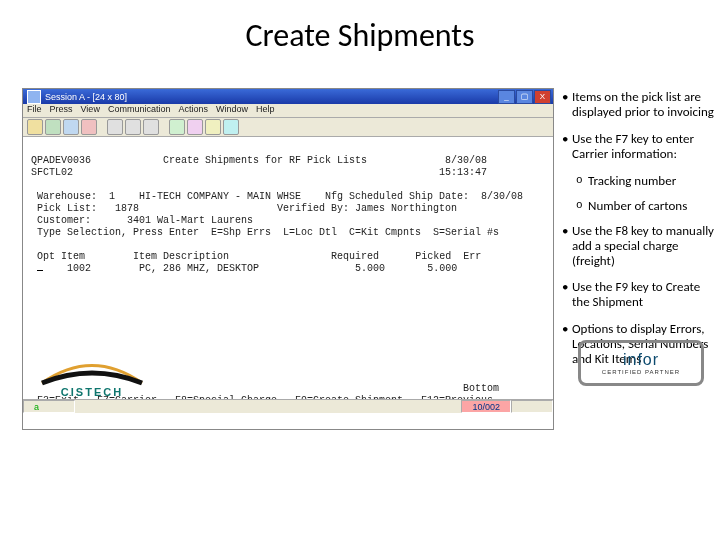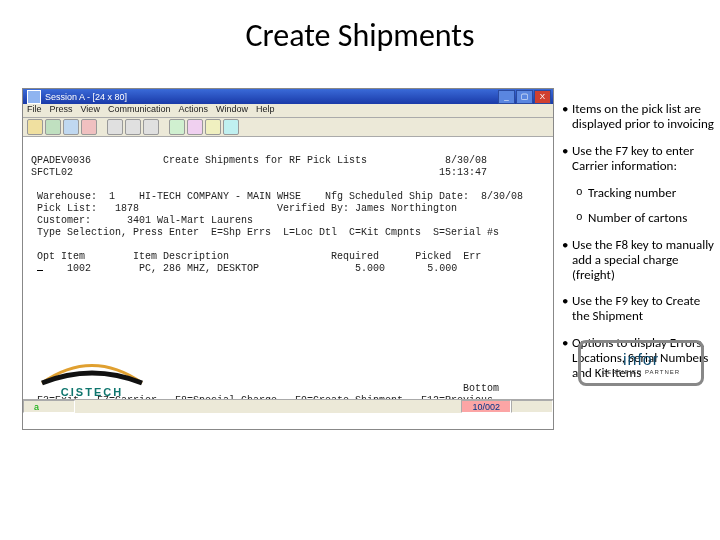--- a/index.html
+++ b/index.html
@@ -18,21 +18,21 @@
   .term{padding:6px 8px 4px 8px;white-space:pre;line-height:12px;color:#222}
   .status{position:absolute;left:0;bottom:16px;height:13px;width:100%;background:#ece9d8;border-top:1px solid #aaa;display:flex;align-items:center;font-family:Tahoma,sans-serif;font-size:9px}
   .status .sbox{border:1px inset #fff;padding:0 10px;height:11px;display:flex;align-items:center}
   .taskbar{position:absolute;left:0;bottom:0;height:16px;width:100%;background:linear-gradient(#3a7ee0,#1a58c0);display:flex;align-items:center}
   .startbtn{height:16px;width:48px;background:linear-gradient(#4caf50,#2e7d32);display:flex;align-items:center;justify-content:center;color:#fff;font-family:Tahoma,sans-serif;font-size:8px;font-style:italic;font-weight:bold;border-radius:0 6px 6px 0}
   .tq{flex:1;display:flex;align-items:center;gap:2px;padding:0 3px}
   .tbtn{height:12px;border:1px solid #2a5cb0;background:#4a80d8;border-radius:2px;padding:0 4px;color:#fff;font-size:7px;display:flex;align-items:center}
   .tray{height:16px;width:80px;background:linear-gradient(#2a6cd0,#1a50b0);display:flex;align-items:center;justify-content:flex-end;padding:0 3px;gap:2px}
   .trico{width:8px;height:8px;background:#cde;border-radius:1px}
   .bullets{position:absolute;left:562px;top:90px;width:156px;font-size:13px;line-height:1.15}
-  .b1{margin:12px 0 12px 0;padding-left:10px;position:relative}
+  .b1{margin:0 0 12px 0;padding-left:10px;position:relative}
   .b1::before{content:"•";position:absolute;left:0;top:0}
   .b2{margin:0 0 10px 0;padding-left:26px;position:relative}
   .b2::before{content:"o";position:absolute;left:14px;top:0;font-family:'Courier New',monospace;font-size:11px}
   .logoL{position:absolute;left:22px;bottom:6px;width:140px;height:50px;display:flex;flex-direction:column;align-items:center;justify-content:flex-end}
   .arc{width:110px;height:28px;position:relative}
   .arc svg{width:110px;height:28px}
   .cistech{font-family:Arial,sans-serif;font-size:11px;font-weight:bold;letter-spacing:2px;color:#0f766e}
   .logoR{position:absolute;right:16px;bottom:18px;width:120px;height:40px;border:3px solid #888;border-radius:8px;display:flex;align-items:center;justify-content:center;flex-direction:column;font-family:Arial,sans-serif}
   .infor{font-size:16px;font-weight:normal;color:#0c4a6e;letter-spacing:1px}
   .cert{font-size:6px;letter-spacing:1px;color:#333}

